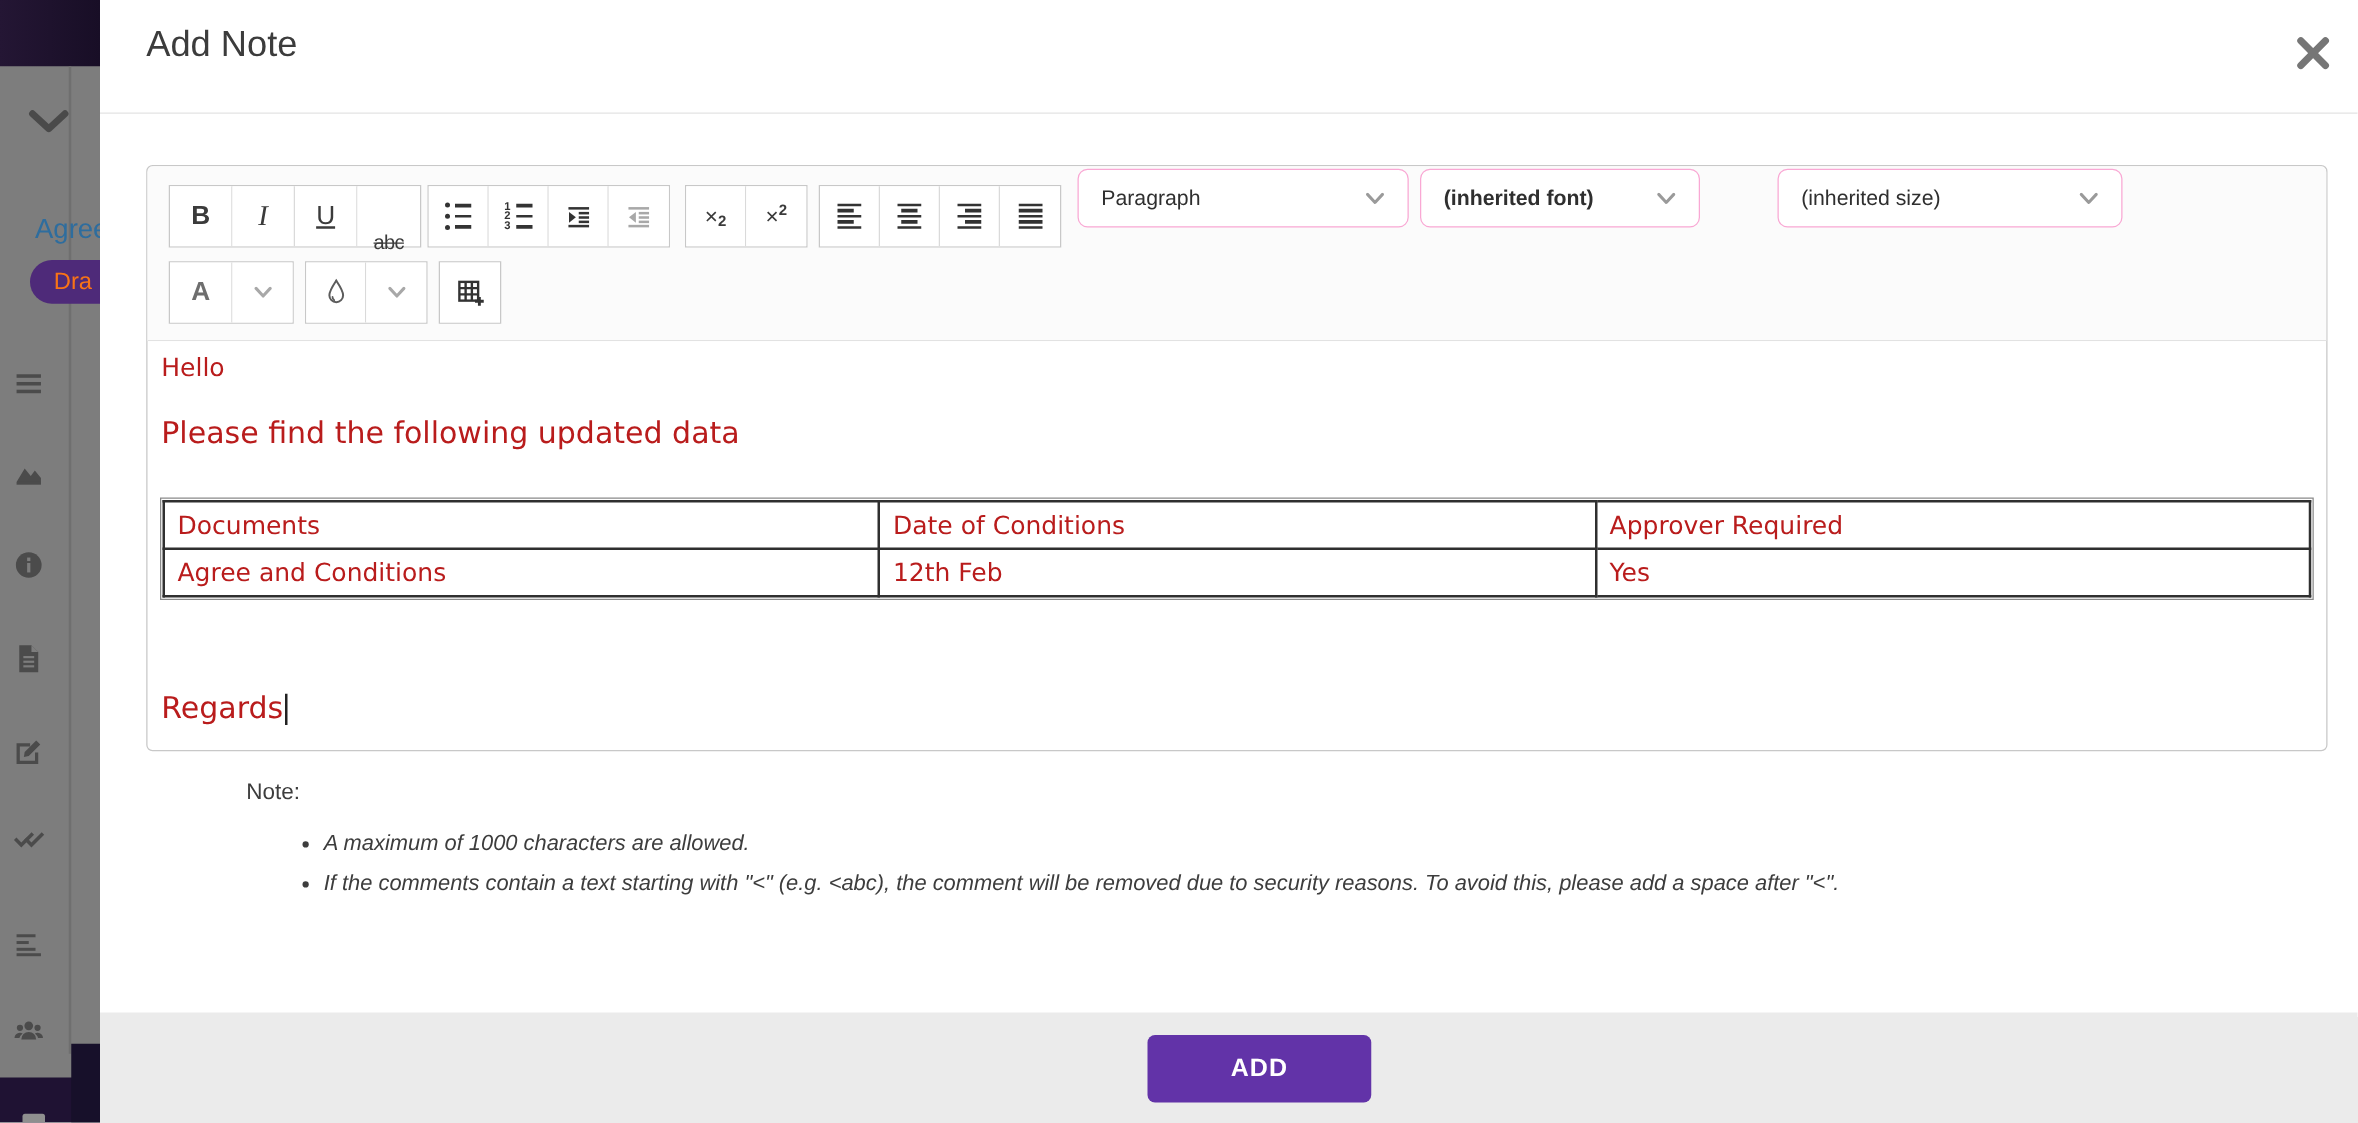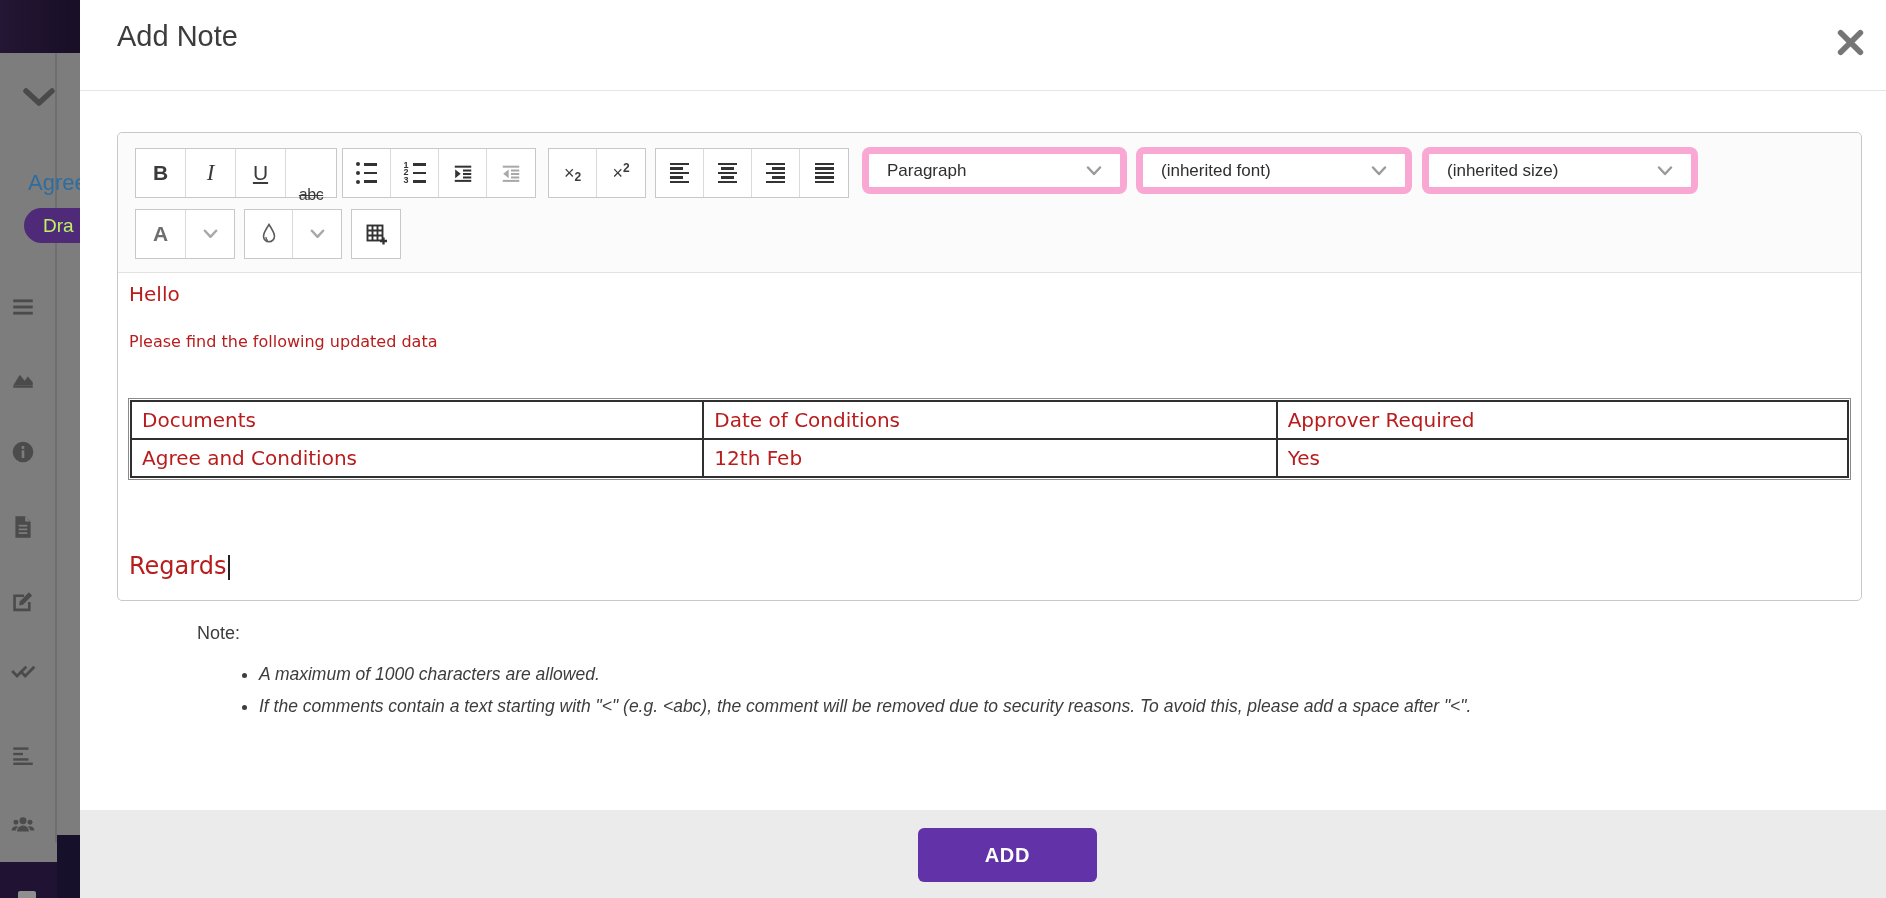--- a/index.html
+++ b/index.html
@@ -11,21 +11,21 @@
   .left-strip { position:absolute; left:0; top:0; width:80px; height:898px;
                 background:#7d7d7d; overflow:hidden; }
   .top-dark { position:absolute; left:0; top:0; width:80px; height:53px;
               background:linear-gradient(90deg,#241634,#180e26); }
   .rail-divider { position:absolute; left:55px; top:53px; width:2px; height:790px;
                   background:#6f6f6f; }
   .bg-chevron { position:absolute; left:22px; top:88px; }
   .bg-link { position:absolute; left:28px; top:170px; font-size:22px; color:#2e6d9e;
              white-space:nowrap; }
   .bg-pill { position:absolute; left:24px; top:208px; height:35px; width:90px;
-             border-radius:18px; background:#4e2a79; color:#bef264; font-size:19px;
+             border-radius:18px; background:#4e2a79; color:#f97316; font-size:19px;
              line-height:35px; padding-left:19px; white-space:nowrap; }
   .rail-icon { position:absolute; left:10px; width:26px; height:26px; }
   .bottom-dark1 { position:absolute; left:0; top:862px; width:80px; height:36px;
                   background:#1f1233; }
   .bottom-dark2 { position:absolute; left:57px; top:835px; width:23px; height:63px;
                   background:#17102a; }
   .bottom-tab { position:absolute; left:18px; top:891px; width:18px; height:7px;
                 background:#8f8f8f; border-radius:2px 2px 0 0; }
 
   
@@ -67,32 +67,32 @@
                     font-weight:700; color:#333; }
   .listicon .lines { display:flex; flex-direction:column; gap:6px; }
   .listicon .lines i { width:13px; height:2.4px; background:#333; }
 
   .bars { display:flex; flex-direction:column; gap:2px; width:19px; }
   .bars i { height:2.6px; background:#333; }
   .bars .l { width:19px; } .bars .s { width:13px; }
   .bars.left { align-items:flex-start; } .bars.center { align-items:center; }
   .bars.right { align-items:flex-end; }
 
-  .tselect { position:absolute; top:14px; height:47px; border:7px solid #f9a8d4; border-radius:8px;
+  .tselect { position:absolute; top:2px; height:47px; border:1px solid #f9a8d4; border-radius:8px;
              background:#fff; display:flex; align-items:center; justify-content:space-between;
              padding:0 18px; font-size:17px; color:#2f2f2f; cursor:pointer; }
   .sel-para { left:744px; width:265px; }
-  .sel-font { left:1018px; width:276px; }
+  .sel-font { left:1018px; width:224px;font-weight:bold; }
   .sel-size { left:1304px; width:276px; }
 
   
   .ed-content { position:absolute; left:0; top:141px; width:100%; height:328px;
                 font-family:"DejaVu Sans", sans-serif; color:#b91c1c; }
   .ed-p1 { position:absolute; left:11px; top:8px;  font-size:20px; }
-  .ed-p2 { position:absolute; left:11px; top:58px; font-size:16px; }
+  .ed-p2 { position:absolute; left:11px; top:58px; font-size:24px; }
   .ed-table { position:absolute; left:12px; top:113px; width:1719px; border-collapse:collapse;
               outline:1px solid #8a8a8a; outline-offset:1px;margin-top:13px; }
   .ed-table th, .ed-table td { border:2px solid #2f2f2f; font-weight:normal; text-align:left;
               font-size:20px; padding:4px 10px; height:38px; font-family:"DejaVu Sans", sans-serif; }
   .ed-p3 { position:absolute; left:11px; top:278px; font-size:24px; }
   .caret { display:inline-block; width:2px; height:25px; background:#222; vertical-align:middle;
            margin-left:1px; }
 
   
   .note-label { position:absolute; left:117px; top:623px; font-size:18px; color:#3d3d3d; }

